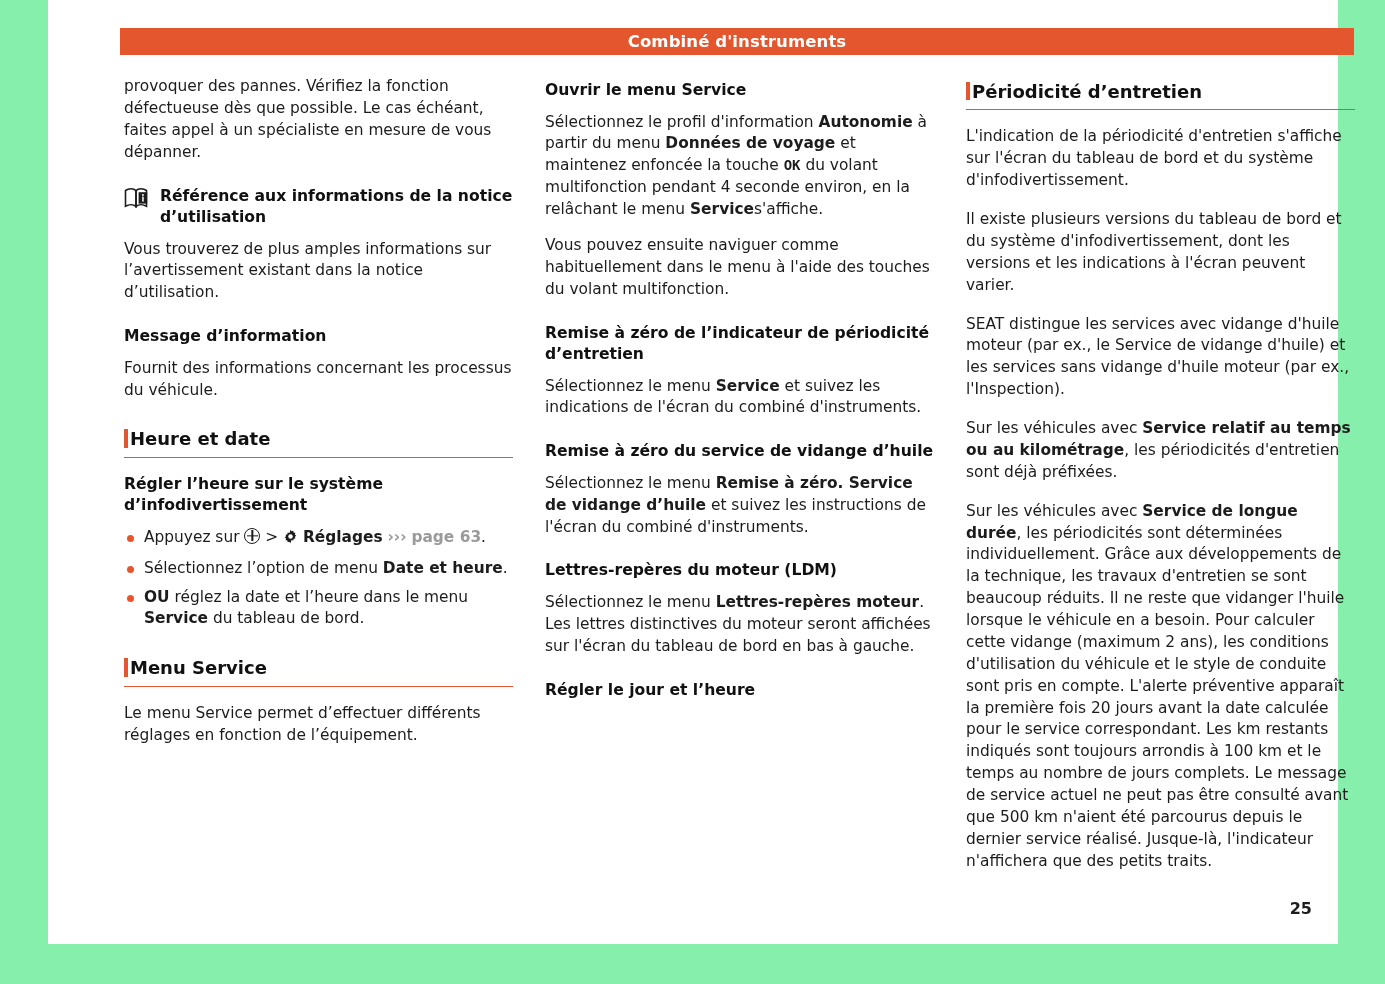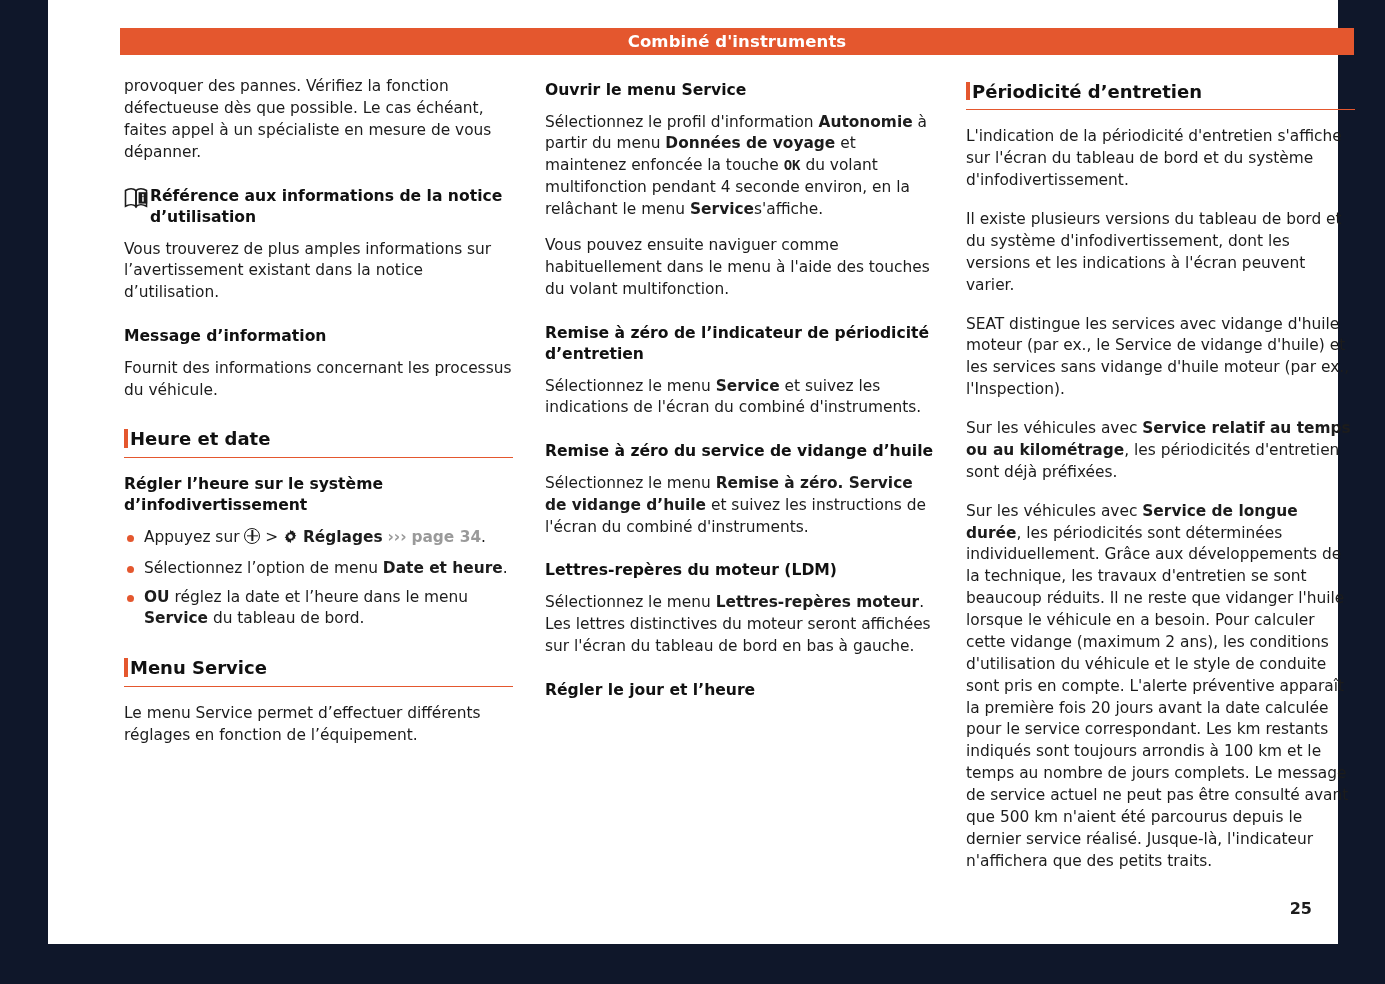--- a/index.html
+++ b/index.html
@@ -10,21 +10,21 @@
     width: 1385px;
     height: 984px;
     background: #ffffff;
     font-family: "DejaVu Sans", sans-serif;
     overflow: hidden;
   }
   .page {
     position: relative;
     width: 1385px;
     height: 984px;
-    background: #0f172a;
+    background: #86efac;
   }
   
   .sheet {
     position: absolute;
     left: 48px;
     top: 0px;
     width: 1290px;
     height: 944px;
     background: #ffffff;
   }
@@ -93,20 +93,21 @@
     background: #e4572e;
   }
   .section-rule {
     border: 0;
     border-top: 1.5px solid #e4572e;
     margin: 6px 0 16px 0;
   }
   .note-head {
     display: flex;
     align-items: flex-start;
+    gap: 10px;
     margin: 22px 0 10px 0;
   }
   .note-head .txt {
     font-size: 15.6px;
     font-weight: bold;
     color: #111111;
     line-height: 1.38;
   }
   .book-icon {
     flex: 0 0 auto;
@@ -229,21 +230,21 @@
             <span class="glyph-circle"></span>
             <span>&gt;</span>
             <span class="gear">
               <svg width="15" height="15" viewBox="0 0 16 16">
                 <path d="M8 0.9 l1.1 1.5 1.8-.5 .5 1.8 1.8 .5-.5 1.8 1.5 1.1-1.5 1.1 .5 1.8-1.8 .5-.5 1.8-1.8-.5L8 15.1 6.9 13.6l-1.8 .5-.5-1.8-1.8-.5 .5-1.8L1.8 8.9 3.3 7.8l-.5-1.8 1.8-.5 .5-1.8 1.8 .5z" fill="#1c1c1c"></path>
                 <circle cx="8" cy="8" r="2.4" fill="#ffffff"></circle>
               </svg>
             </span>
             <strong>Réglages</strong>
             <span class="pageref">›››</span>
-            <span class="pageref">page 34</span><span>.</span>
+            <span class="pageref">page 63</span><span>.</span>
           </li>
           <li>
             <span>Sélectionnez l’option de menu</span>
             <strong>Date et heure</strong><span>.</span>
           </li>
           <li>
             <strong>OU</strong>
             <span>réglez la date et l’heure dans le menu</span>
             <strong>Service</strong>
             <span>du tableau de bord.</span>

